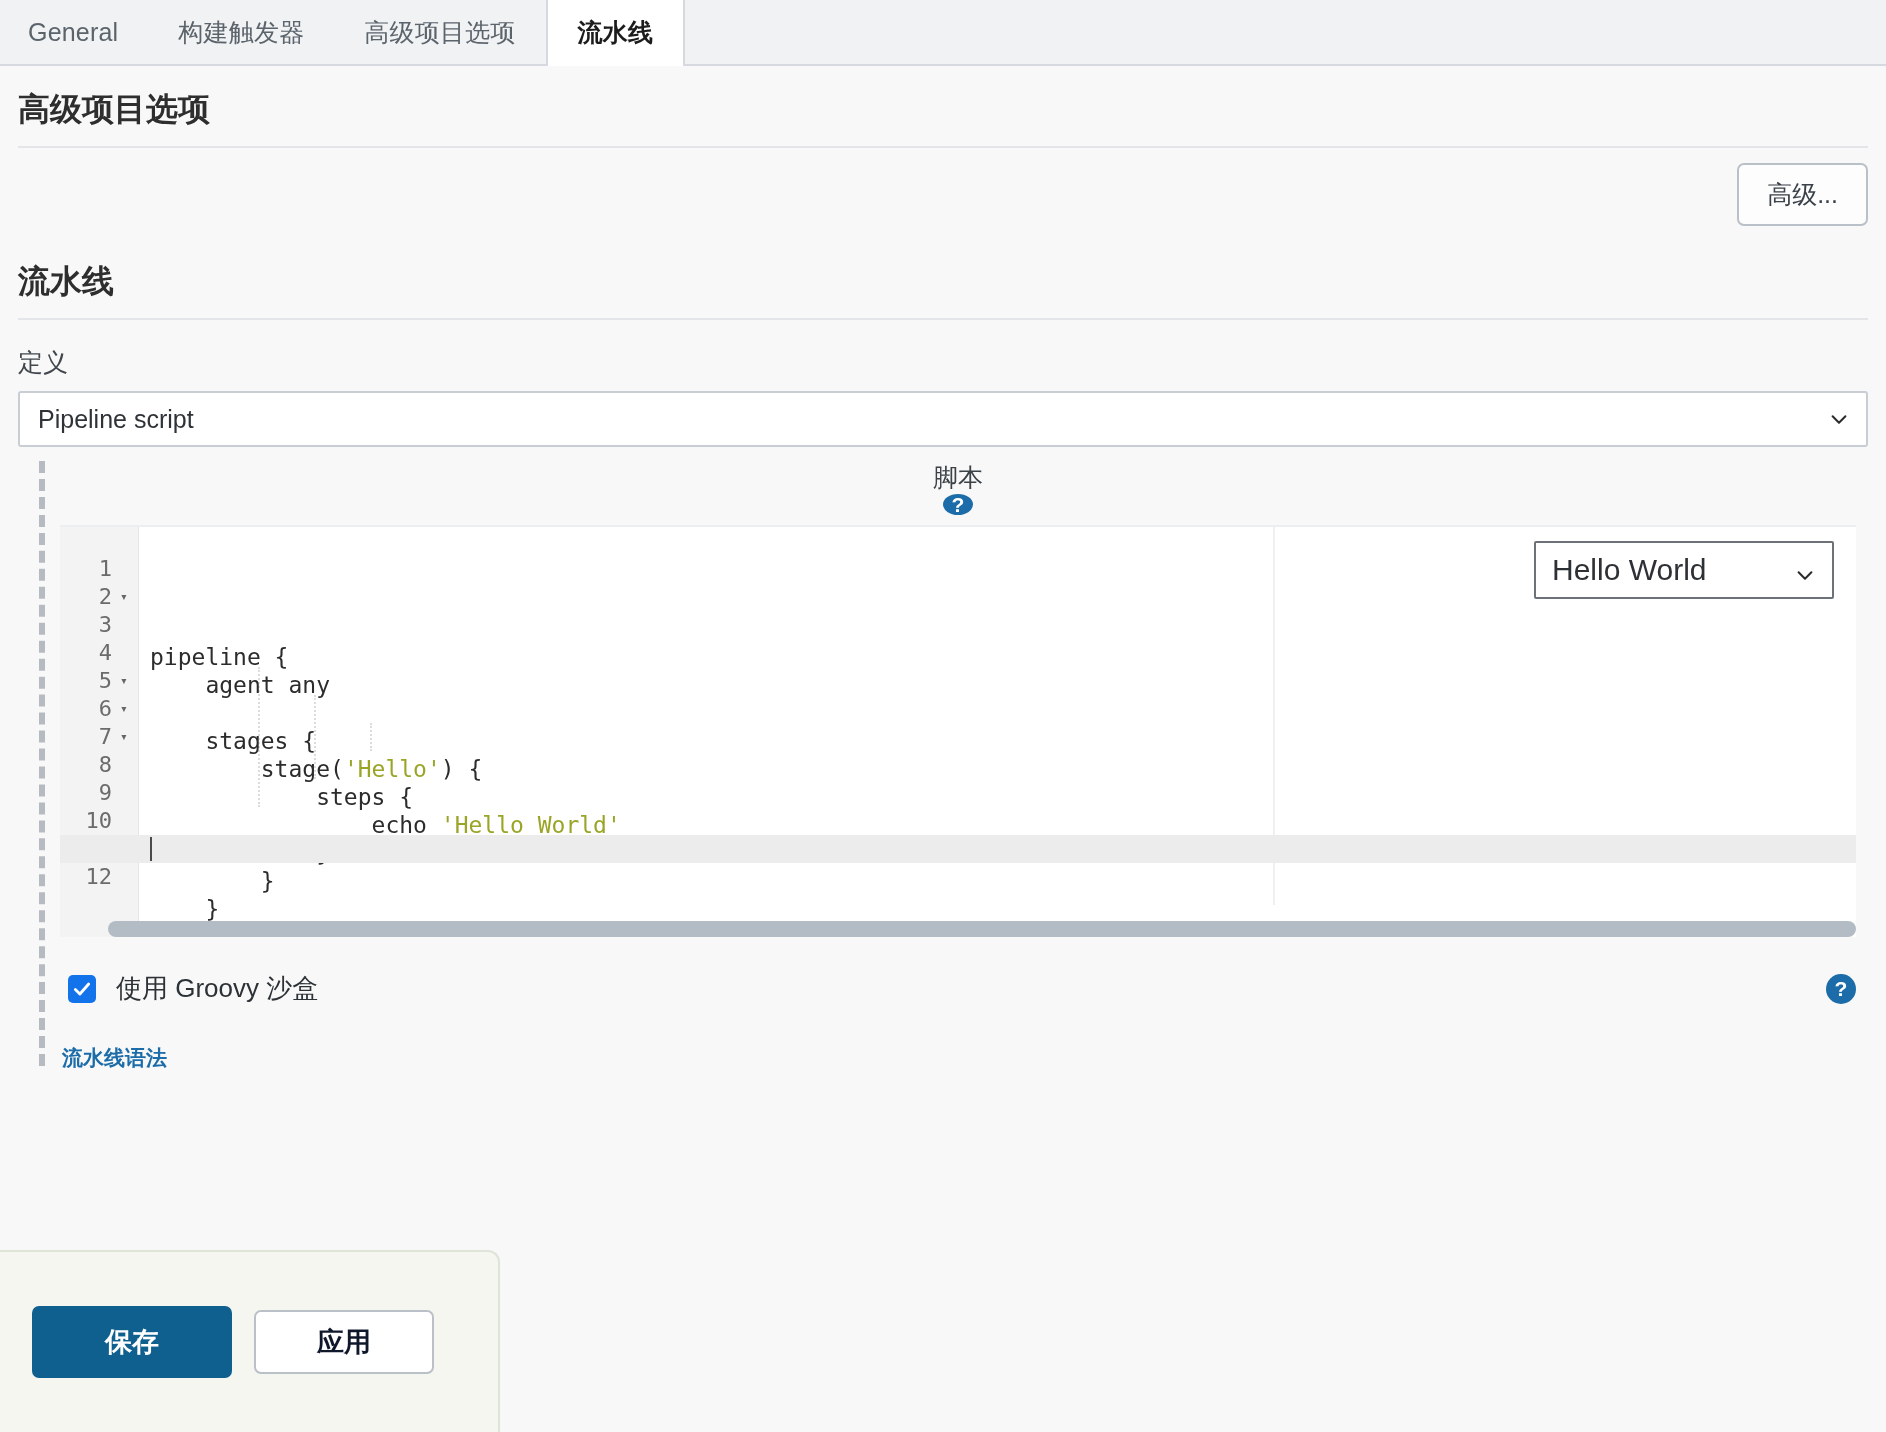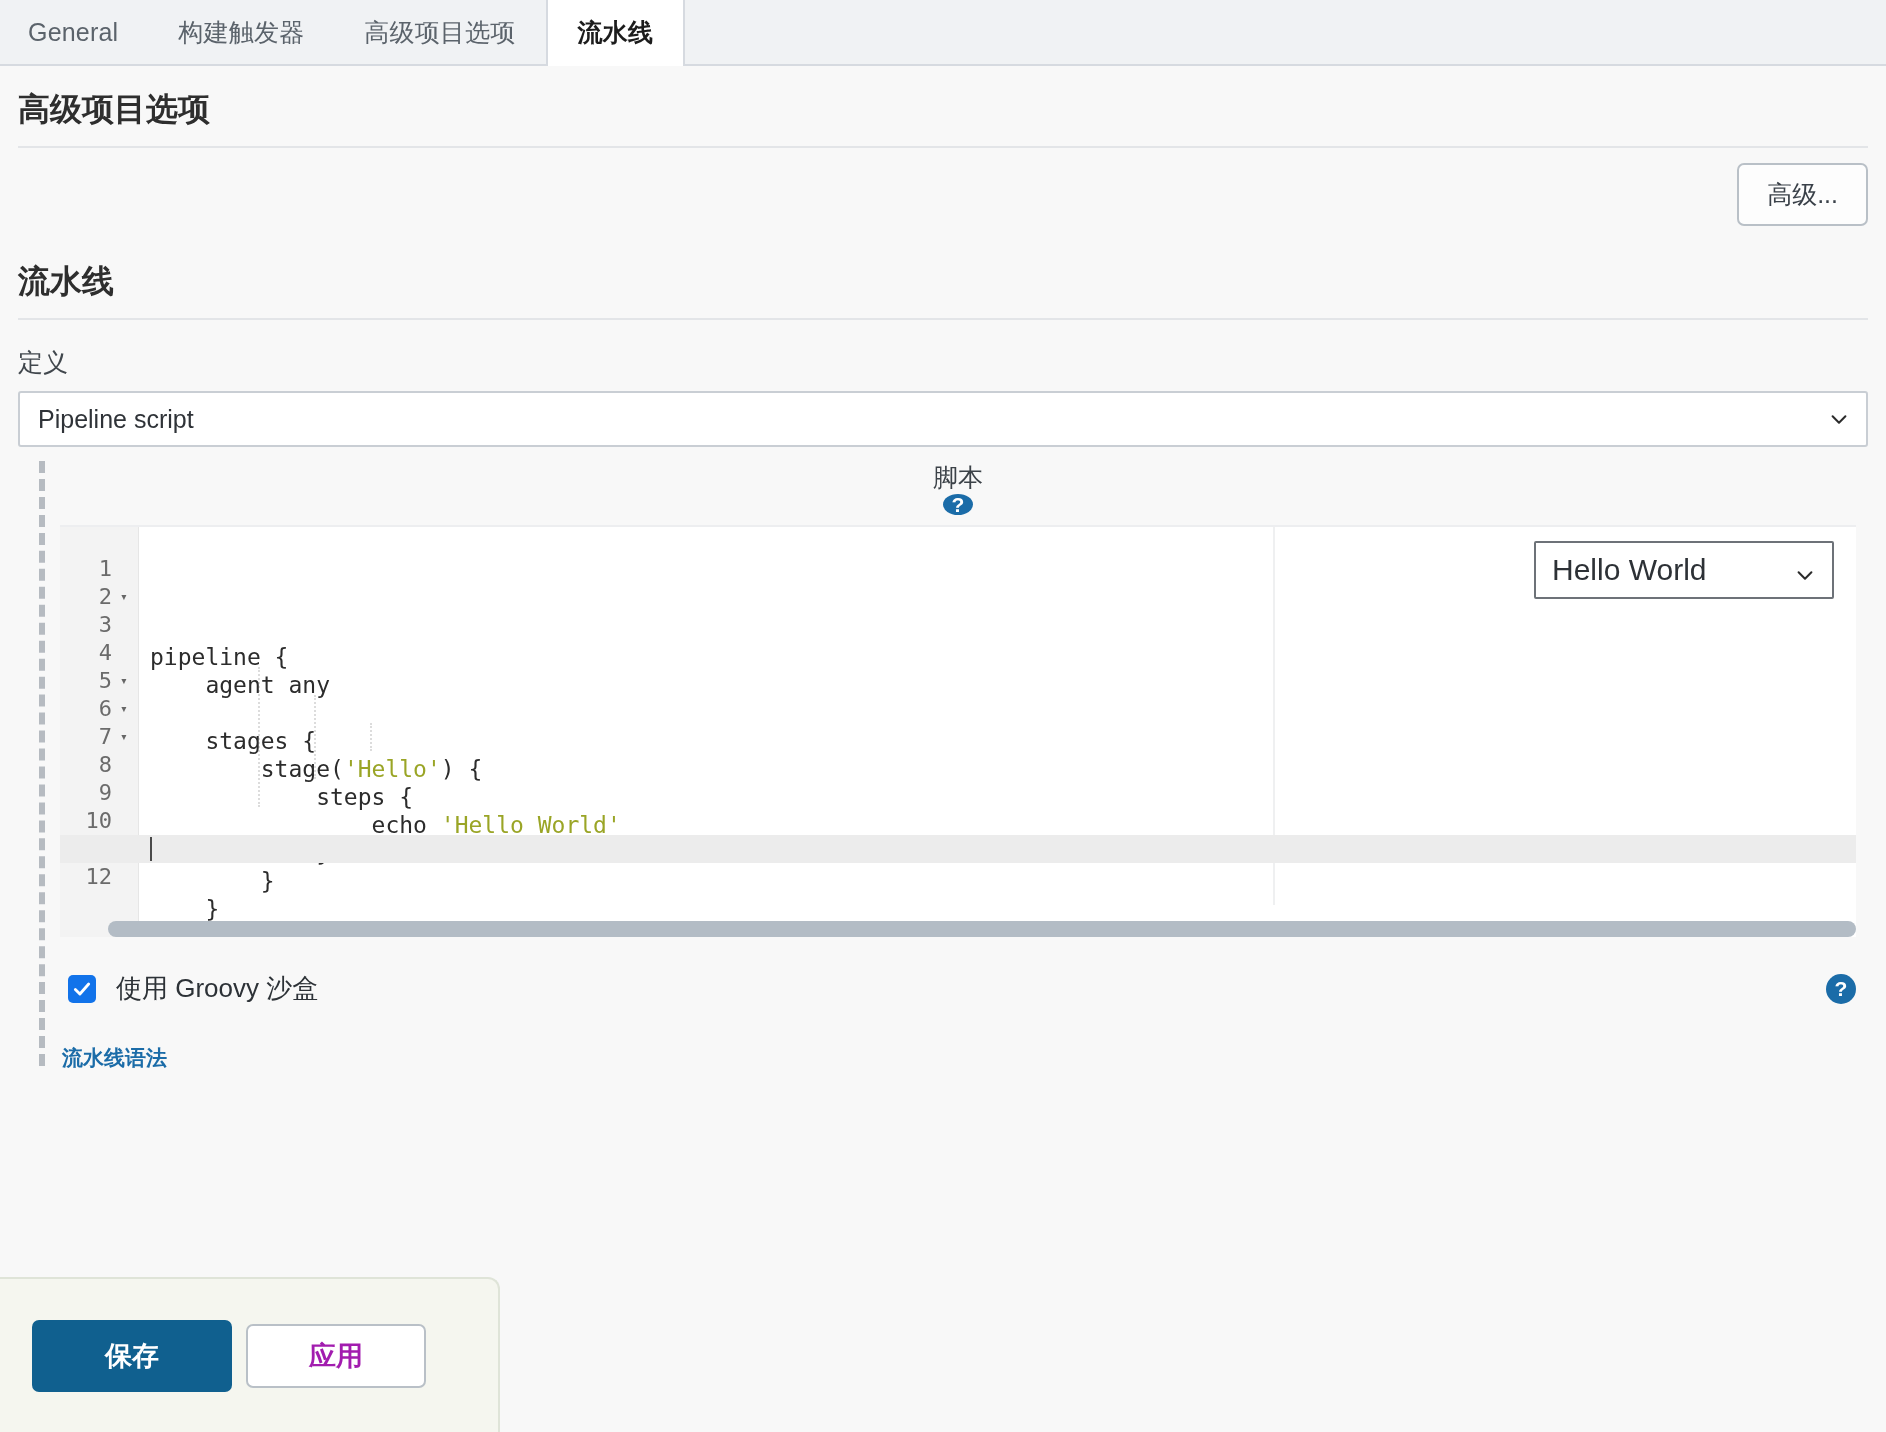--- a/index.html
+++ b/index.html
@@ -313,47 +313,47 @@
     text-decoration: none;
     cursor: pointer;
   }
 
   
   .bottom-bar {
     position: absolute;
     left: 0;
     bottom: 0;
     width: 500px;
-    height: 155px;
+    height: 182px;
     background: #f5f6ef;
     border: 2px solid #dfe4d8;
     border-left: none;
     border-bottom: none;
     border-top-right-radius: 12px;
     box-sizing: border-box;
     display: flex;
     align-items: center;
-    gap: 14px;
+    gap: 22px;
     padding-left: 32px;
   }
   .btn-primary {
     background: #10608f;
     color: #ffffff;
     border: none;
     border-radius: 7px;
     font-size: 27px;
     font-weight: bold;
     padding: 18px 0;
     width: 200px;
     cursor: pointer;
     font-family: "Liberation Sans", sans-serif;
   }
   .btn-secondary {
     background: #ffffff;
-    color: #a21caf;
+    color: #0f172a;
     border: 2px solid #b9c0c7;
     border-radius: 7px;
     font-size: 27px;
     font-weight: bold;
     padding: 12px 0;
     width: 180px;
     cursor: pointer;
     font-family: "Liberation Sans", sans-serif;
   }
 </style>

